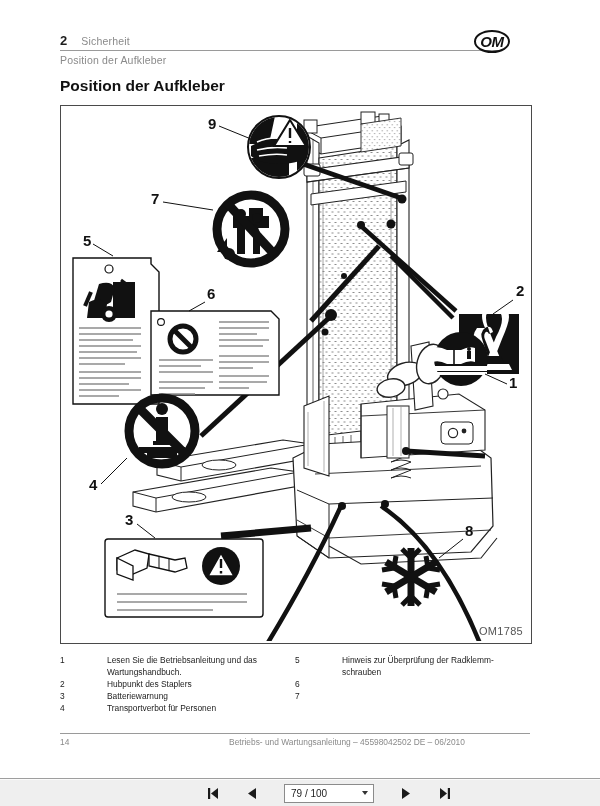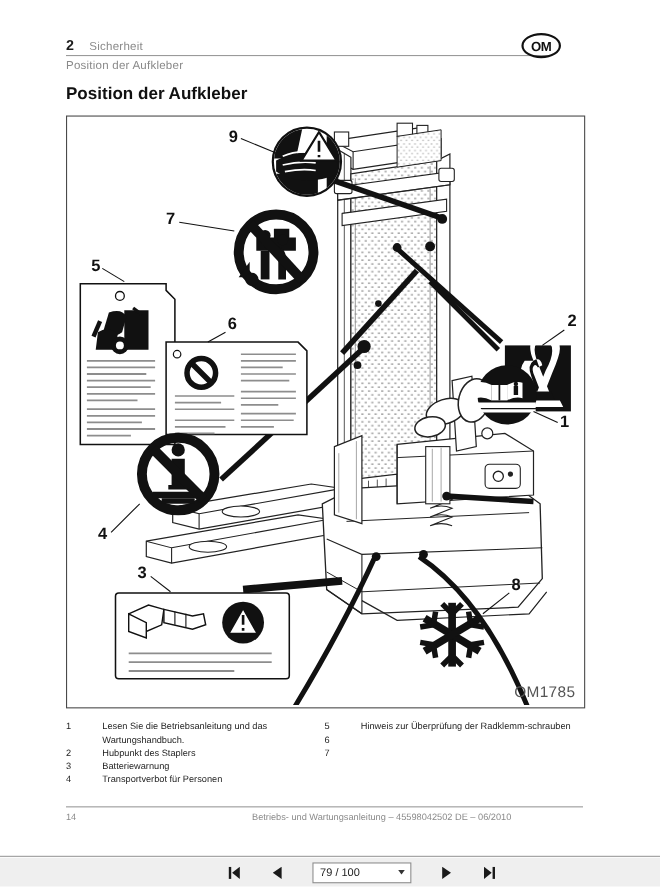--- a/index.html
+++ b/index.html
@@ -19,39 +19,39 @@
   .hdr-row{display:flex;align-items:baseline;}
   .hdr-num{font-size:13px;font-weight:bold;color:#1c1c1c;}
   .hdr-chap{font-size:10.5px;color:#8a8a8a;margin-left:14px;letter-spacing:.2px;}
   .hdr-rule{height:1px;background:#9a9a9a;margin-top:2px;width:440px;}
   .hdr-sub{font-size:10.5px;color:#8a8a8a;margin-top:3px;letter-spacing:.2px;}
   .om-logo{
     position:absolute;left:474px;top:30px;width:32px;height:19px;
     border:2px solid #111;border-radius:50%/50%;
     display:flex;align-items:center;justify-content:center;
   }
-  .om-logo span{font-size:12px;font-weight:bold;color:#111;letter-spacing:-.4px;}
+  .om-logo span{font-size:15px;font-weight:bold;color:#111;letter-spacing:-.4px;font-style:italic;}
 
   .title{position:absolute;left:60px;top:77px;font-size:15.5px;font-weight:bold;color:#111;}
 
   
   .fig{
     position:absolute;left:60px;top:105px;width:470px;height:537px;
     border:1px solid #4a4a4a;background:#fff;overflow:hidden;
   }
   .fig svg{display:block;}
-  .figref{position:absolute;right:8px;bottom:6px;font-size:14px;color:#555;letter-spacing:.3px;}
+  .figref{position:absolute;right:8px;bottom:6px;font-size:11px;color:#555;letter-spacing:.3px;}
 
   
   .legend{position:absolute;left:60px;top:655px;width:470px;font-size:8.4px;color:#1c1c1c;line-height:1.42;}
   .legend-cols{display:flex;}
   .legend-col{width:50%;}
   .lrow{display:flex;margin-bottom:0px;}
   .lnum{width:33px;flex:none;}
-  .ltxt{flex:1;padding-right:10px;}
+  .ltxt{flex:1;padding-right:10px;margin-left:14px;}
 
   
   .foot-rule{position:absolute;left:60px;top:733px;width:470px;height:1px;background:#9a9a9a;}
   .foot{position:absolute;left:60px;top:737px;width:470px;display:flex;font-size:8.4px;color:#8a8a8a;}
   .foot-page{width:120px;}
   .foot-doc{flex:1;text-align:center;padding-right:16px;}
 
   
   .toolbar{
     position:absolute;left:0;top:778px;width:600px;height:28px;

